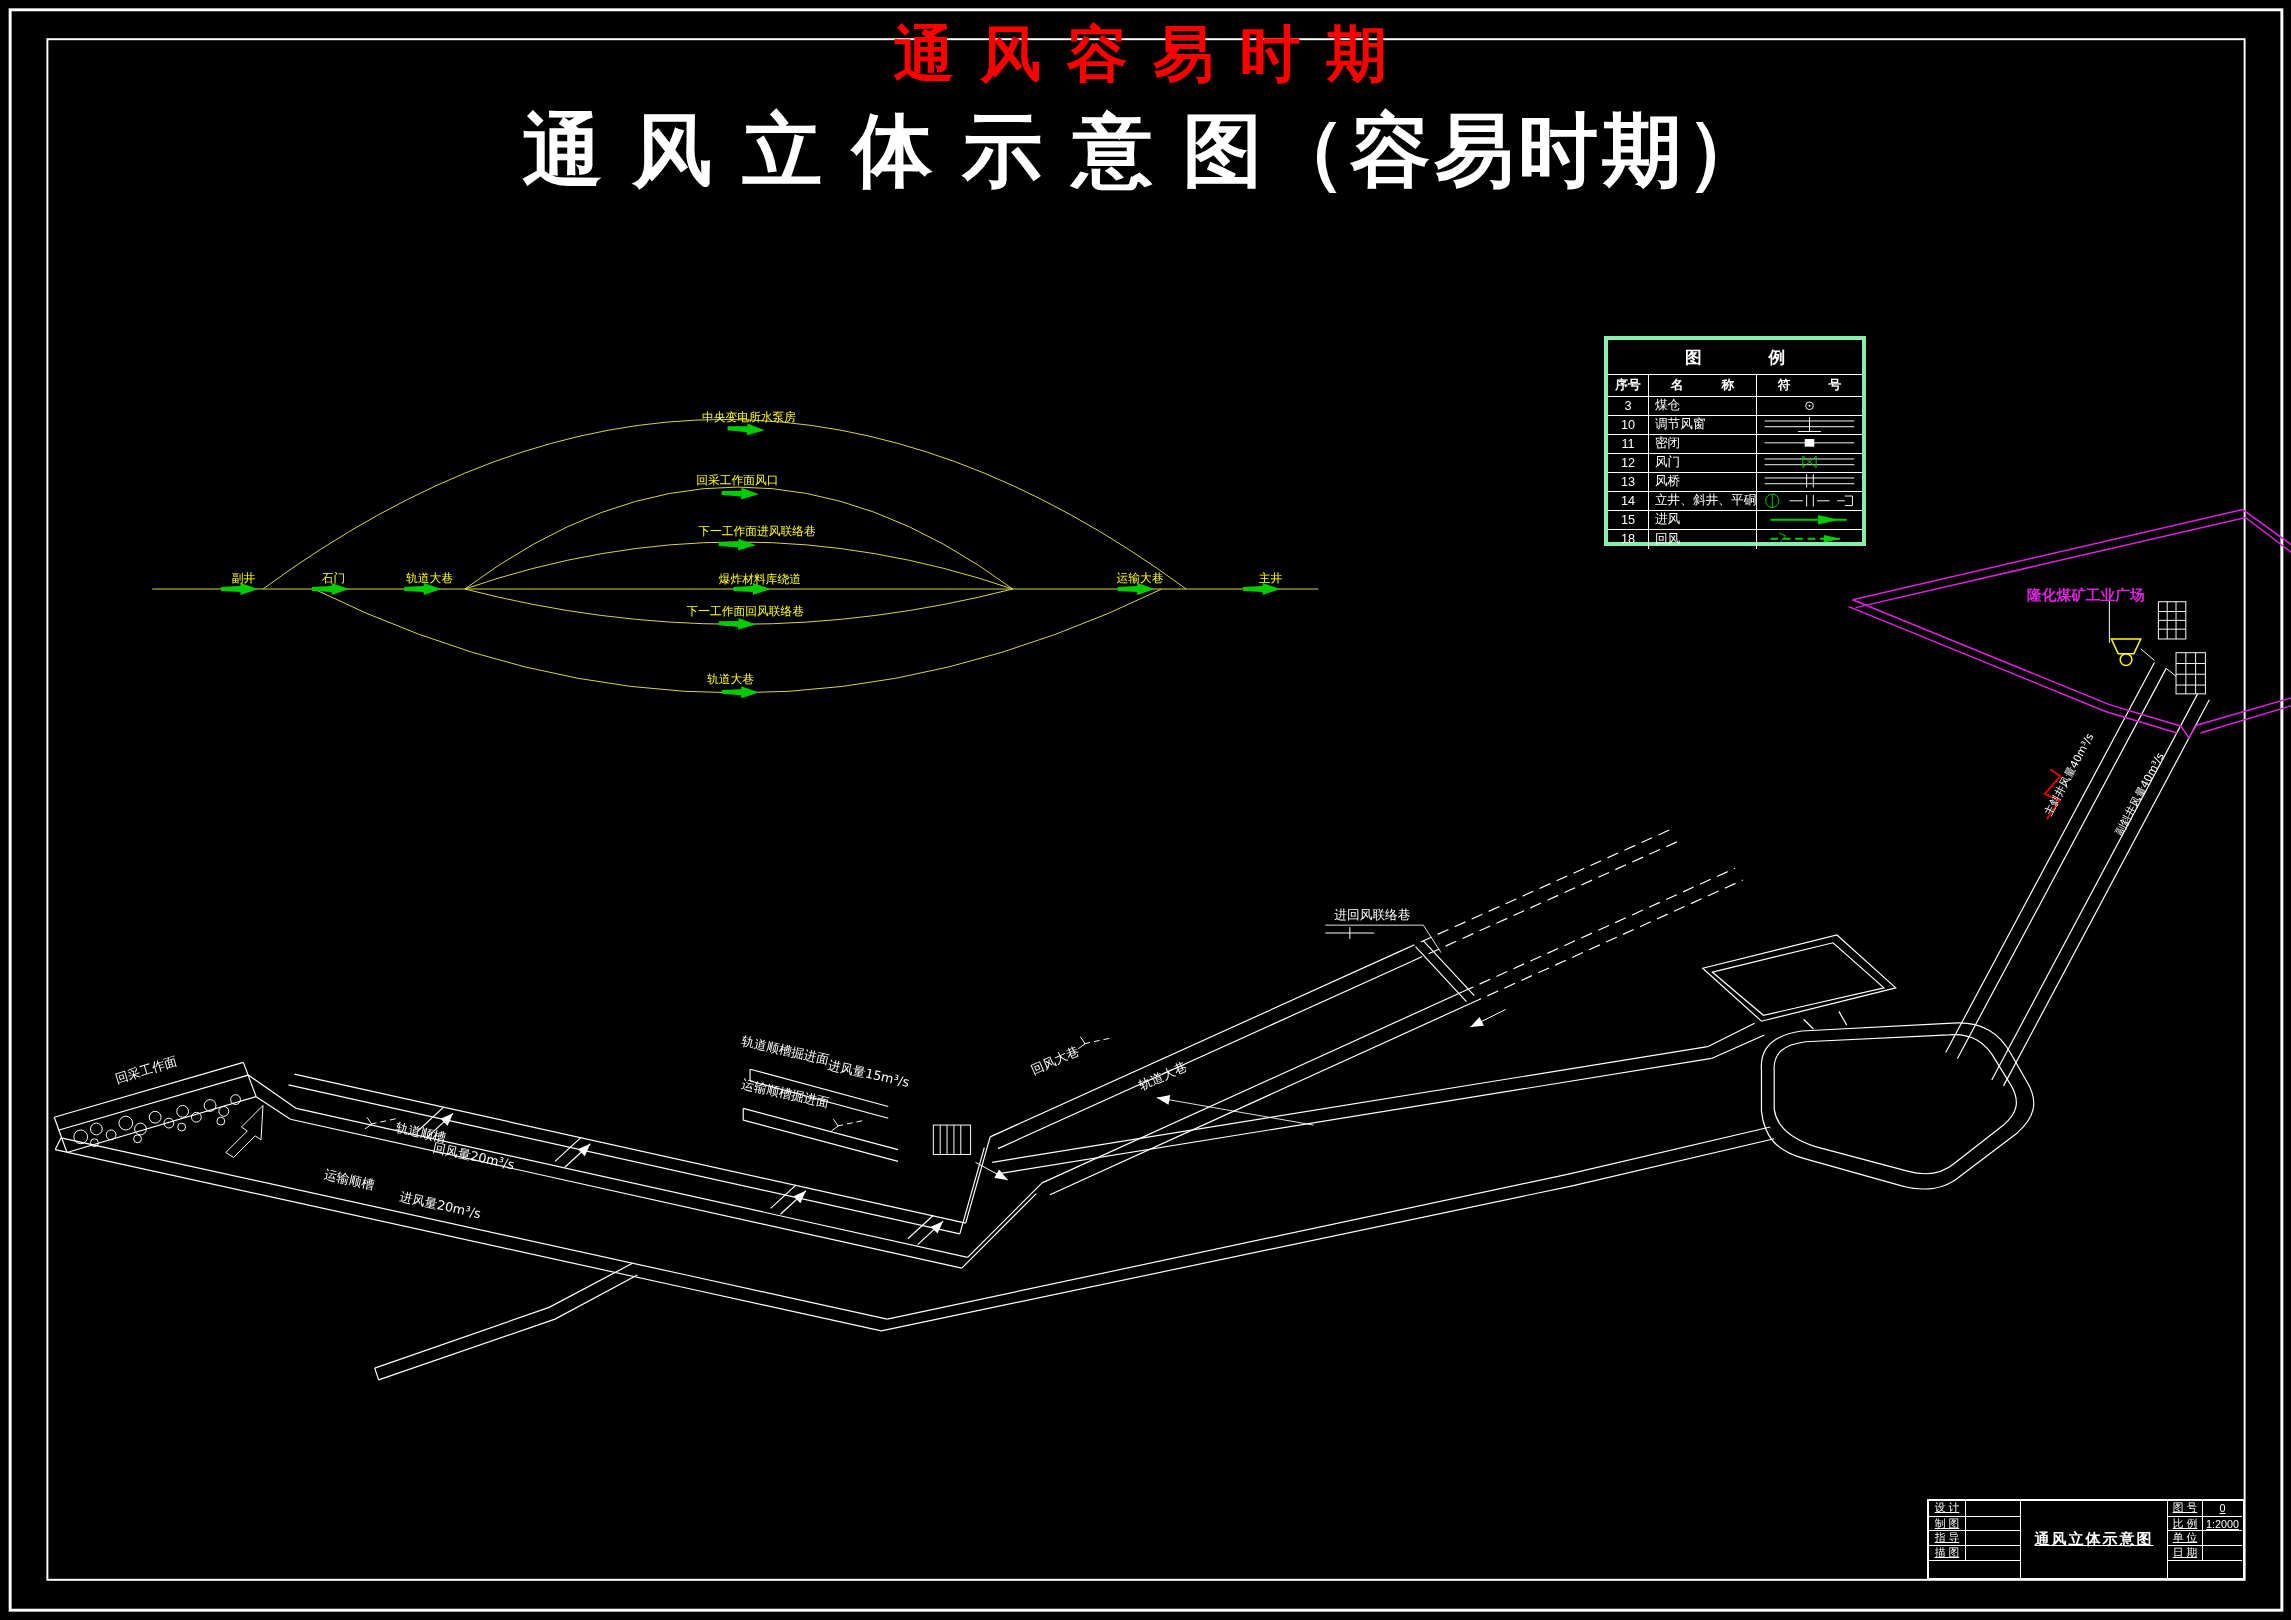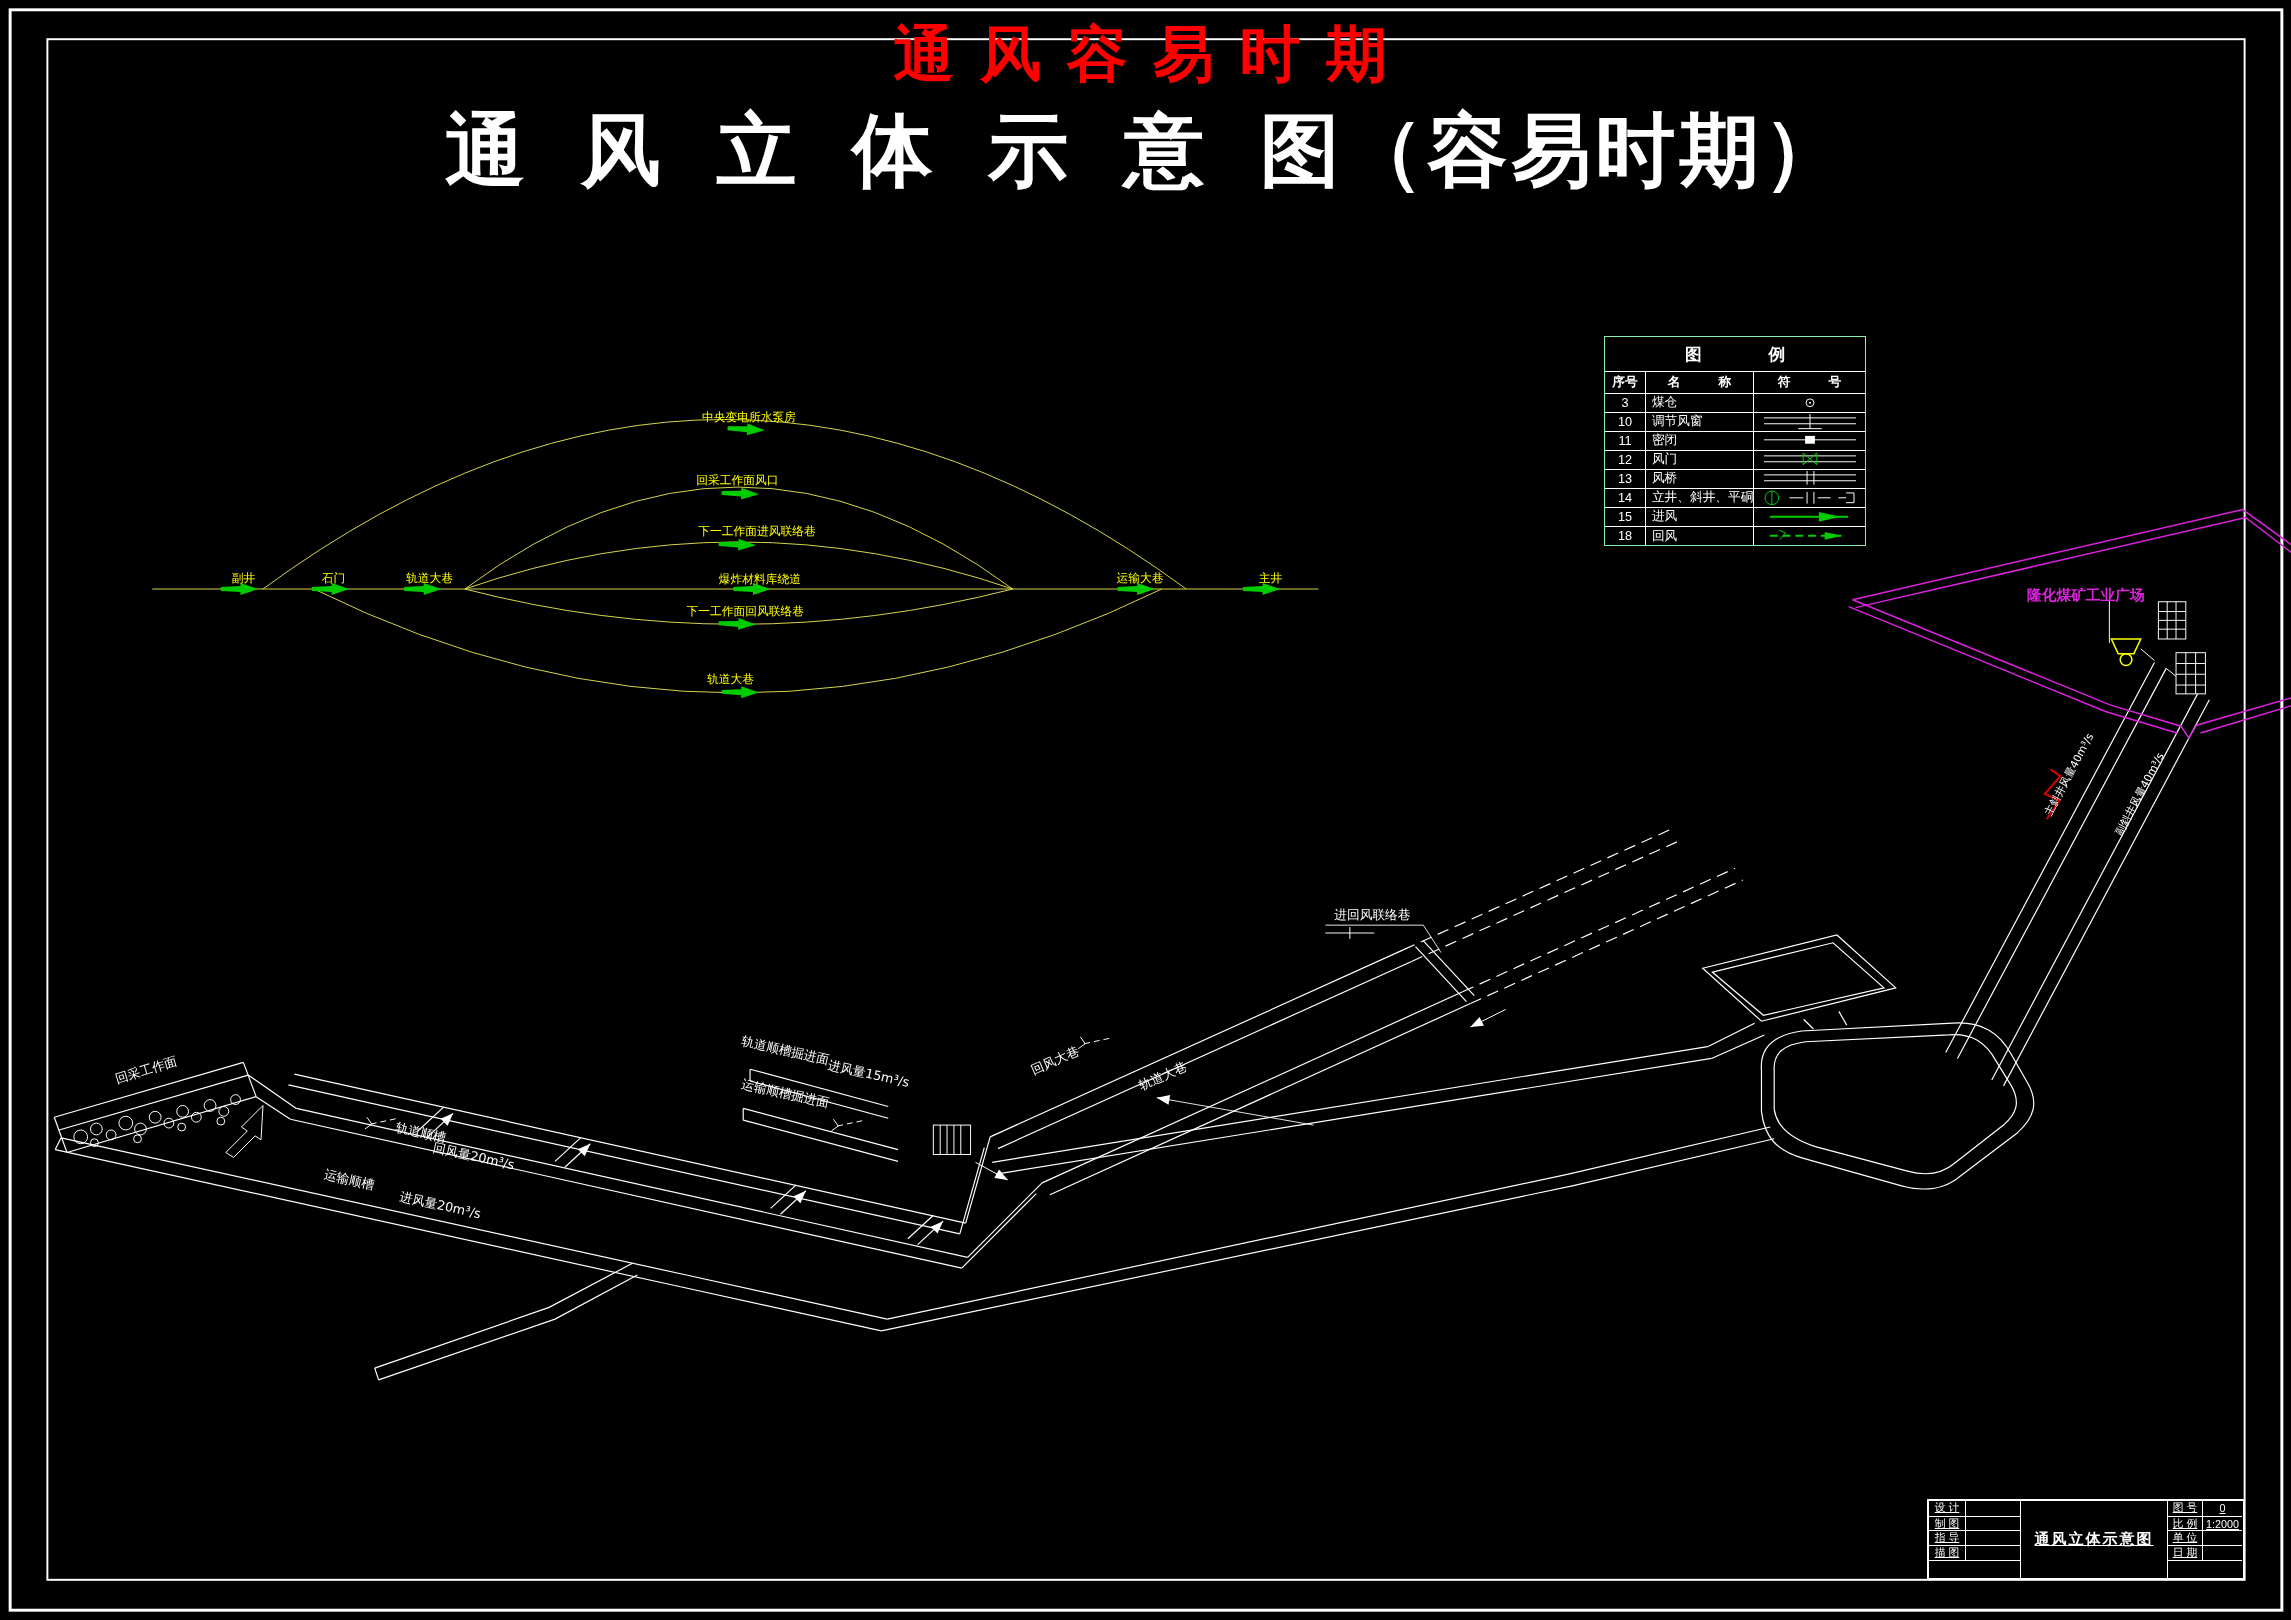--- a/index.html
+++ b/index.html
@@ -8,24 +8,24 @@
   svg text{font-family:"DejaVu Sans","Liberation Sans",sans-serif;}
   .net-label{fill:#ffff00;font-size:12px;text-anchor:middle;}
   .w-label{fill:#ffffff;font-size:13px;text-anchor:middle;}
   .w-label-sm{fill:#ffffff;font-size:11px;text-anchor:middle;}
   .plaza-label{fill:#dd22dd;font-size:15px;font-weight:bold;text-anchor:middle;}
   .title-red{position:absolute;top:13.7px;left:7px;width:2292px;text-align:center;
      color:#ff0000;font-size:61px;font-weight:bold;letter-spacing:25.5px;
      font-family:"Liberation Serif","DejaVu Serif",serif;}
   .title-main{position:absolute;top:98px;left:0;width:2292px;text-align:center;
      color:#ffffff;font-size:80px;font-weight:bold;letter-spacing:3.9px;
-     font-family:Liberation Mono, monospace;}
+     font-family:Liberation Sans, sans-serif;}
   
   .legend{position:absolute;left:1604px;top:336px;width:262px;height:210px;
-     border:1px solid #86efac;box-sizing:border-box;background:#000;font-size:12.7px;}
+     border:4px solid #86efac;box-sizing:border-box;background:#000;font-size:12.7px;}
   .lg-head{height:35px;border-bottom:1px solid #fff;display:flex;align-items:center;
      justify-content:center;font-size:16.7px;font-weight:bold;box-sizing:border-box;}
   .lg-sub,.lg-row{display:grid;grid-template-columns:41px 108px 1fr;box-sizing:border-box;}
   .lg-sub{height:21.6px;border-bottom:1px solid #fff;font-weight:bold;}
   .lg-row{height:19px;border-bottom:1px solid #fff;}
   .lg-row:last-child{border-bottom:none;}
   .lg-c{border-right:1px solid #fff;display:flex;align-items:center;justify-content:center;
      box-sizing:border-box;overflow:hidden;white-space:nowrap;}
   .lg-name{justify-content:flex-start;padding-left:5.9px;}
   .lg-sym{border-right:none;}

